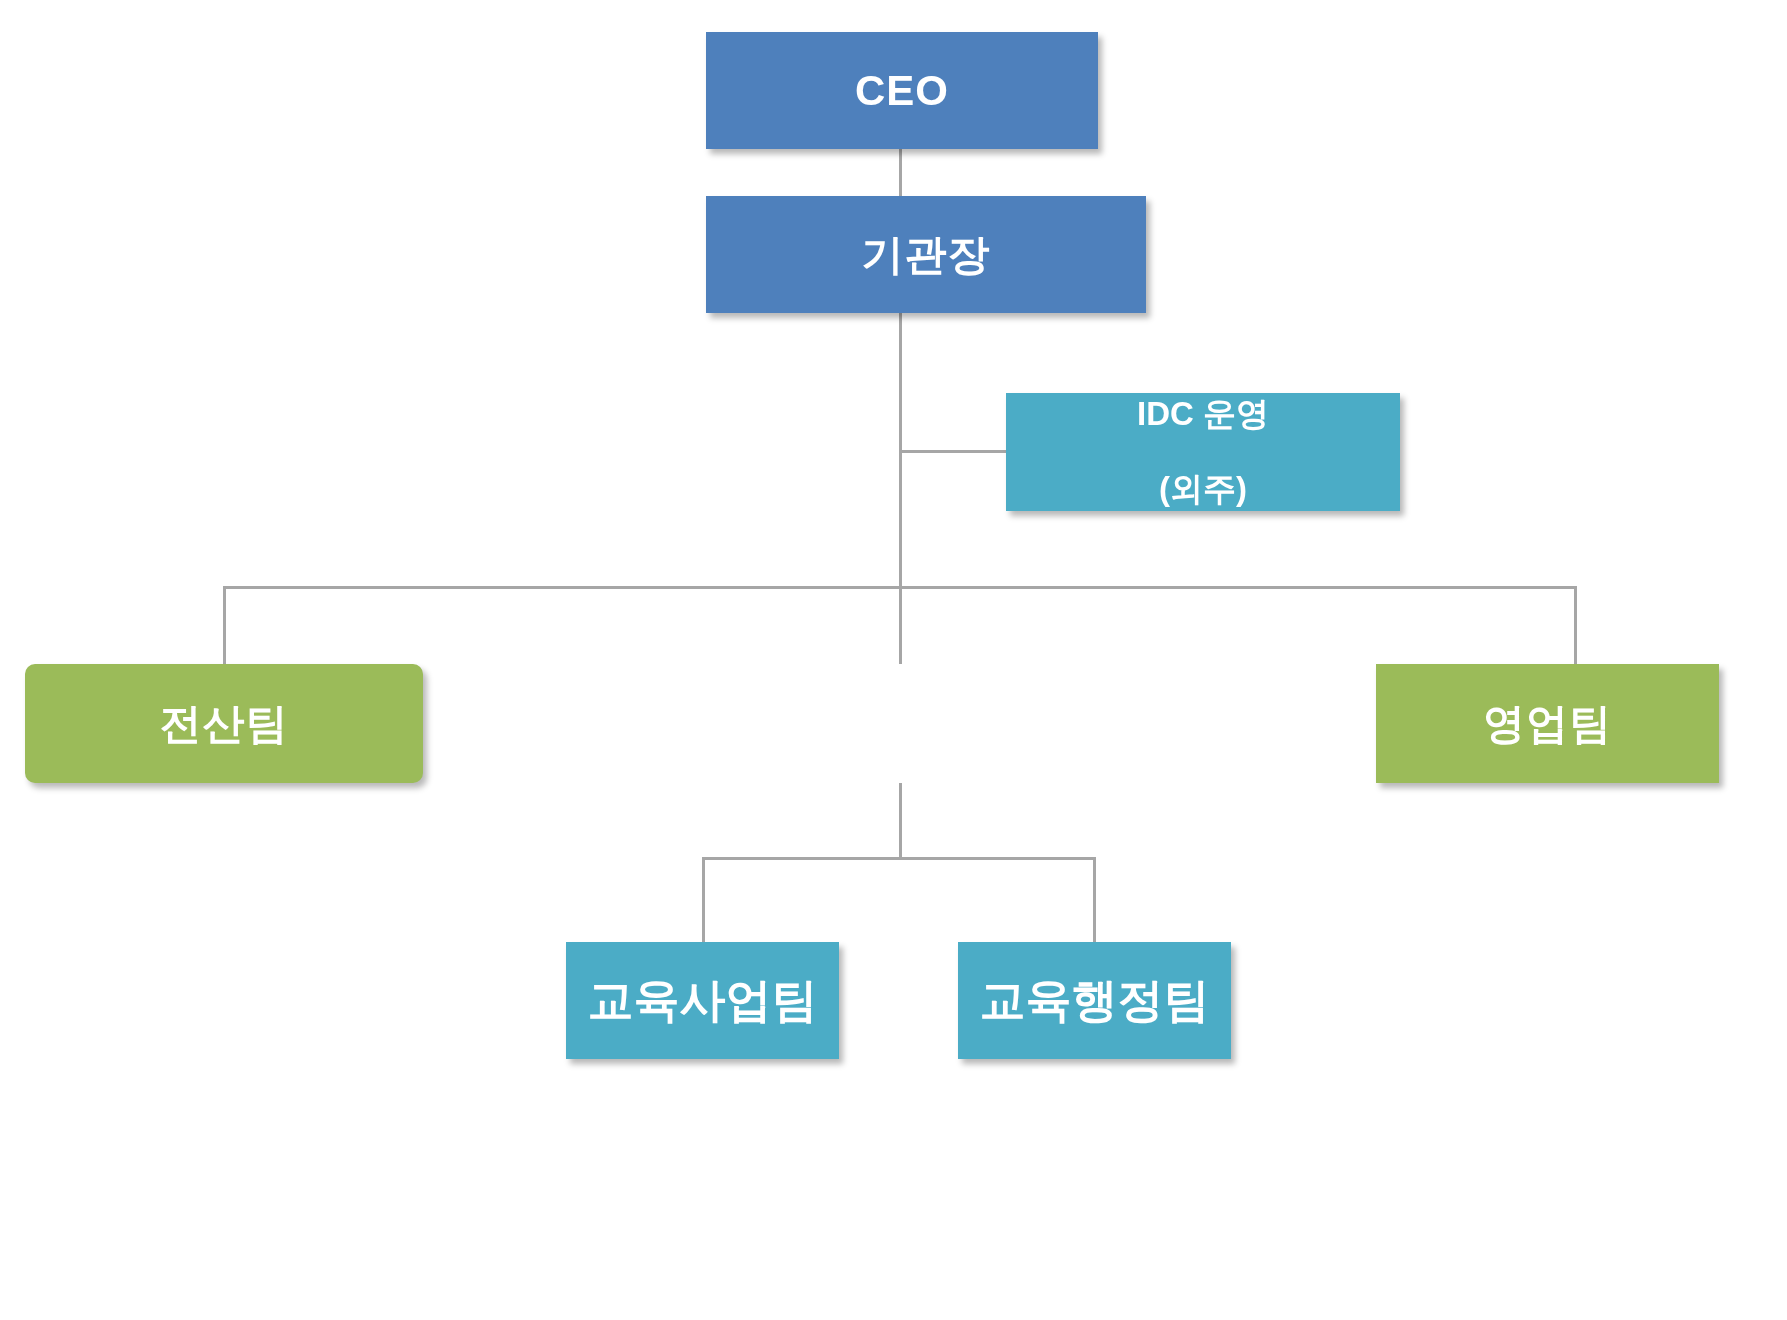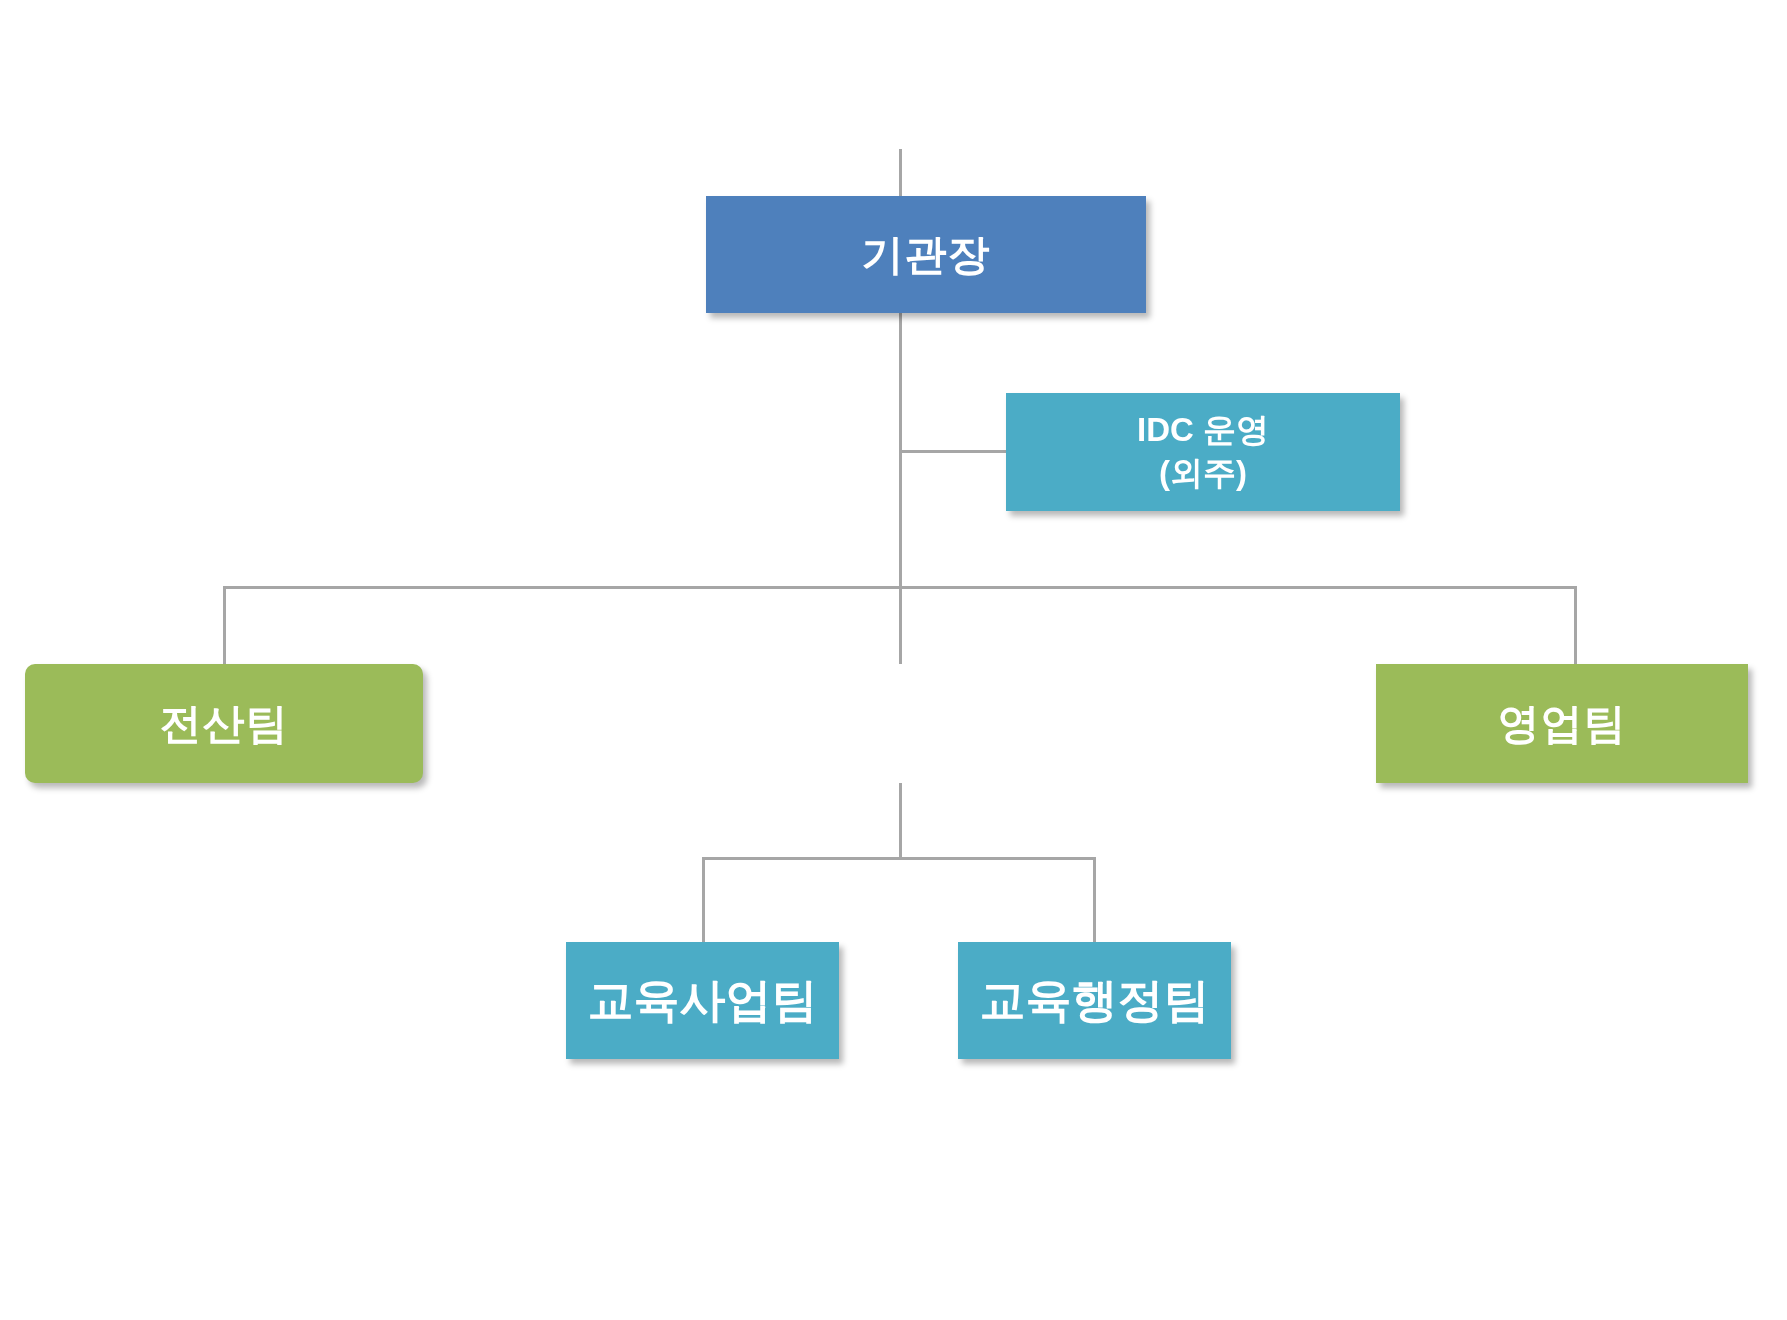--- a/index.html
+++ b/index.html
@@ -57,36 +57,39 @@
   <div class="line v" style="left:899px; top:313px; height:351px;"></div>
   <div class="line h" style="left:899px; top:450px; width:107px;"></div>
   <div class="line h" style="left:223px; top:586px; width:1354px;"></div>
   <div class="line v" style="left:223px; top:586px; height:78px;"></div>
   <div class="line v" style="left:1574px; top:586px; height:78px;"></div>
   <div class="line v" style="left:899px; top:783px; height:76px;"></div>
   <div class="line h" style="left:702px; top:857px; width:394px;"></div>
   <div class="line v" style="left:702px; top:857px; height:85px;"></div>
   <div class="line v" style="left:1093px; top:857px; height:85px;"></div>
 
+  <div class="node blue fs-large" style="left:706px; top:32px; width:392px; height:117px;">
+    <span>CEO</span>
+  </div>
 
   <div class="node blue fs-large" style="left:706px; top:196px; width:440px; height:117px;">
     <span>기관장</span>
   </div>
 
-  <div class="node teal fs-idc" style="left:1006px; top:393px; width:394px; height:118px;">
+  <div class="node teal fs-idc" style="left:1006px; top:393px; width:394px; height:118px;justify-content:space-between;">
     <span>IDC 운영</span>
     <span>(외주)</span>
   </div>
 
   <div class="node green fs-large" style="left:25px; top:664px; width:398px; height:119px;border-radius:10px;">
     <span>전산팀</span>
   </div>
 
 
-  <div class="node green fs-large" style="left:1376px; top:664px; width:372px; height:119px;">
+  <div class="node green fs-large" style="left:1376px; top:664px; width:343px; height:119px;">
     <span>영업팀</span>
   </div>
 
   <div class="node teal fs-mid" style="left:566px; top:942px; width:273px; height:117px;">
     <span>교육사업팀</span>
   </div>
 
   <div class="node teal fs-mid" style="left:958px; top:942px; width:273px; height:117px;">
     <span>교육행정팀</span>
   </div>

